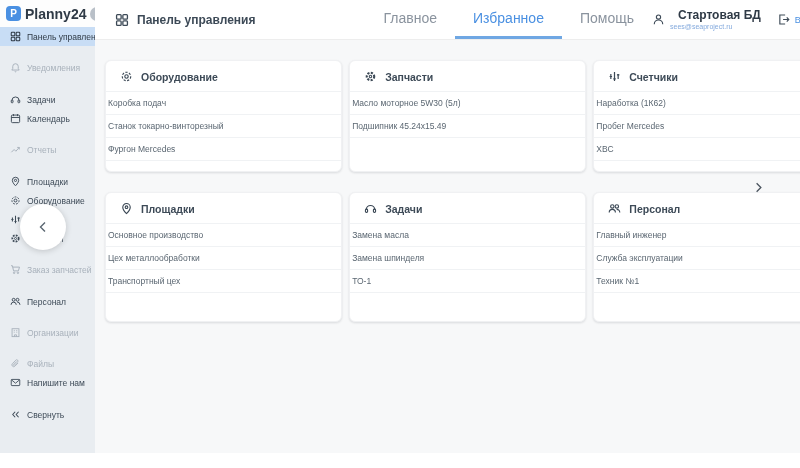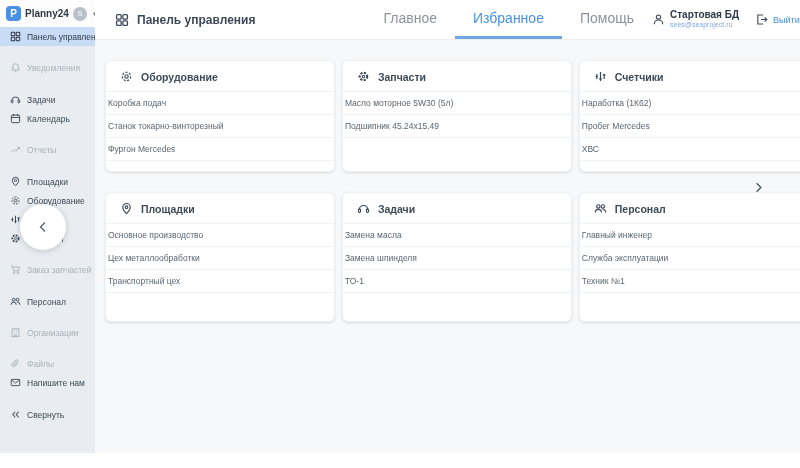--- a/index.html
+++ b/index.html
@@ -8,21 +8,21 @@
   .app { display:flex; width:800px; height:453px; }
 
   
   .sidebar { width:95px; background:#e9edf1; position:relative; flex-shrink:0;
              display:flex; flex-direction:column; padding-bottom:6px; }
   .logo-row { background:#fdfdfd; height:27px; display:flex; align-items:center;
               padding:0 6px; gap:4px; }
   .logo-mark { width:15px; height:15px; border-radius:4px; background:#4a90e2;
                color:#fff; font-weight:bold; font-size:10px; display:flex;
                align-items:center; justify-content:center; flex-shrink:0; }
-  .logo-text { font-size:10px; font-weight:bold; color:#2f3a46; flex:1; white-space:nowrap; }
+  .logo-text { font-size:14px; font-weight:bold; color:#2f3a46; flex:1; white-space:nowrap; }
   .avatar { width:14px; height:14px; border-radius:50%; background:#b9c0c8; color:#fff;
             font-size:8px; display:flex; align-items:center; justify-content:center; flex-shrink:0; }
   .caret { font-size:7px; color:#6b7682; margin-left:2px; }
 
   .s-item { display:flex; align-items:center; gap:6px; height:19px; padding:0 6px 0 10px;
             font-size:8.5px; color:#3d4a57; white-space:nowrap; overflow:hidden; cursor:pointer; }
   .s-item .ic { width:11px; height:11px; flex-shrink:0; }
   .s-item.active { background:#c8ddf5; color:#2f3a46; }
   .s-item.dim { color:#a8b1bb;margin-top:12px; }
   .s-item:first-of-type { margin-top:6px; }
@@ -40,21 +40,21 @@
   .tb-title { display:flex; align-items:center; gap:8px; font-size:12px; font-weight:bold;
               color:#3d4a57; white-space:nowrap; }
   .tb-title .ic { width:14px; height:14px; color:#3d4a57; }
   .tabs { display:flex; align-self:stretch; margin-left:110px; }
   .tab { display:flex; align-items:center; padding:0 18px; font-size:14px; color:#8a939e;
          cursor:pointer; border-bottom:3px solid transparent; }
   .tab.active { color:#4a90e2; border-bottom-color:#6fa7e3; }
   .user-area { margin-left:auto; display:flex; align-items:center; gap:5px; }
   .user-area .ic { width:13px; height:13px; color:#3d4a57; }
   .user-meta { display:flex; flex-direction:column; line-height:1.2; }
-  .user-name { font-size:10px; font-weight:bold; color:#2f3a46; white-space:nowrap; }
+  .user-name { font-size:12px; font-weight:bold; color:#2f3a46; white-space:nowrap;margin-left:8px; }
   .user-email { font-size:7px; color:#84aadd; white-space:nowrap; }
   .logout { display:flex; align-items:center; gap:5px; margin-left:16px; cursor:pointer; }
   .logout .ic { width:13px; height:13px; color:#3d4a57; }
   .logout-label { font-size:9px; color:#4a90e2; }
 
   .content { padding:20px 5px 0 10px; }
   .cards { display:grid; grid-template-columns:repeat(3,1fr); grid-template-rows:112px 130px;
            gap:20px 7px; }
   .card { background:#fff; border:1px solid #f0f1f3; border-radius:6px;
           box-shadow:0 1px 2px rgba(16,24,40,.05),0 1px 3px rgba(16,24,40,.08);

